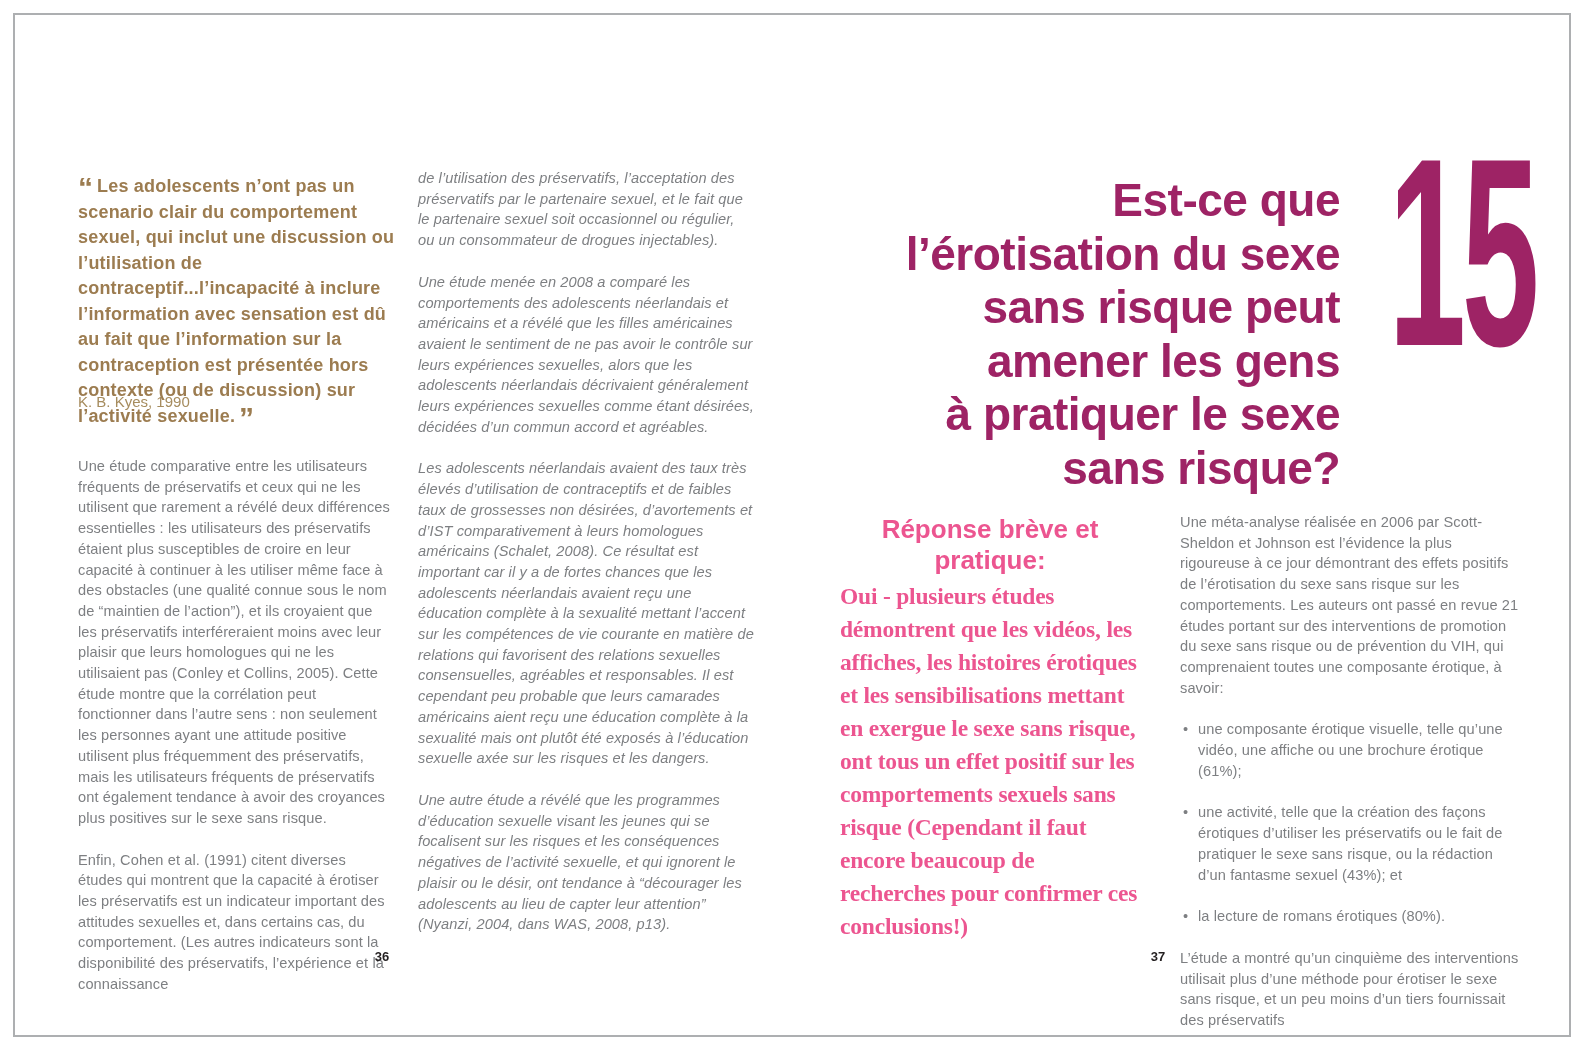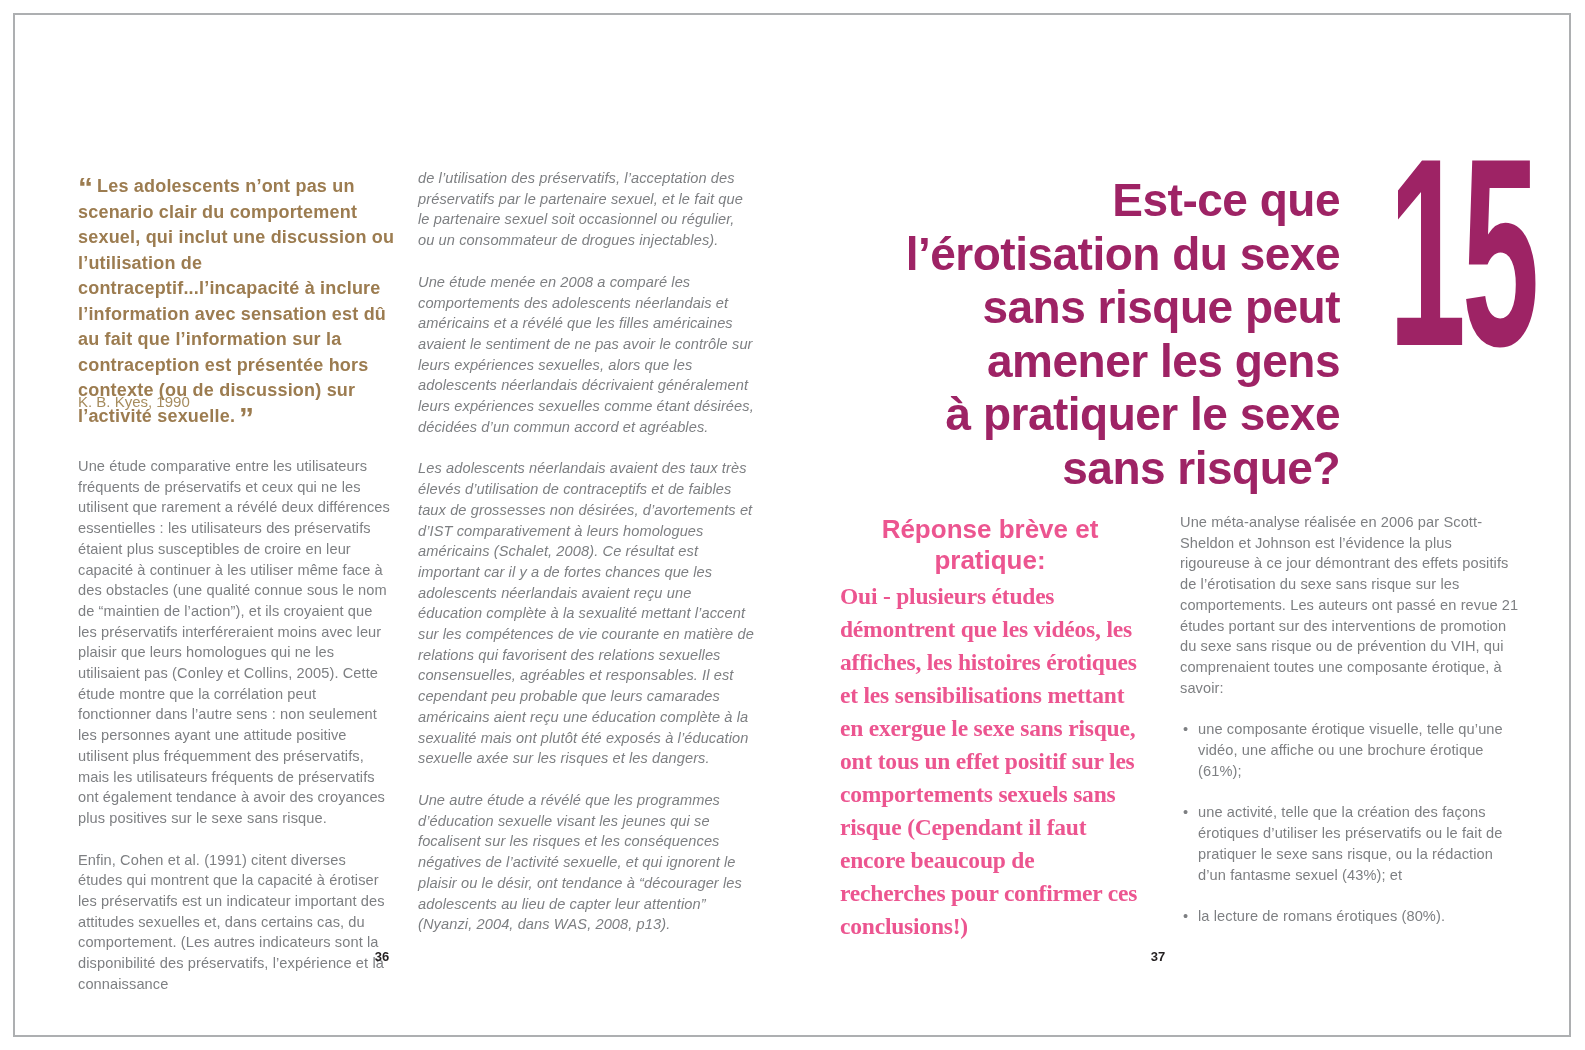--- a/index.html
+++ b/index.html
@@ -112,15 +112,16 @@
     </p>
     <p class="bullet-item">
       <span class="bullet-marker">•</span>
       <span>une activité, telle que la création des façons érotiques d’utiliser les préservatifs ou le fait de pratiquer le sexe sans risque, ou la rédaction d’un fantasme sexuel (43%); et</span>
     </p>
     <p class="bullet-item">
       <span class="bullet-marker">•</span>
       <span>la lecture de romans érotiques (80%).</span>
     </p>
   </div>
+  <p>L’étude a montré qu’un cinquième des interventions utilisait plus d’une méthode pour érotiser le sexe sans risque, et un peu moins d’un tiers fournissait des préservatifs</p>
 </div>
 
 <div class="page-num right">37</div>
 
 </body></html>

